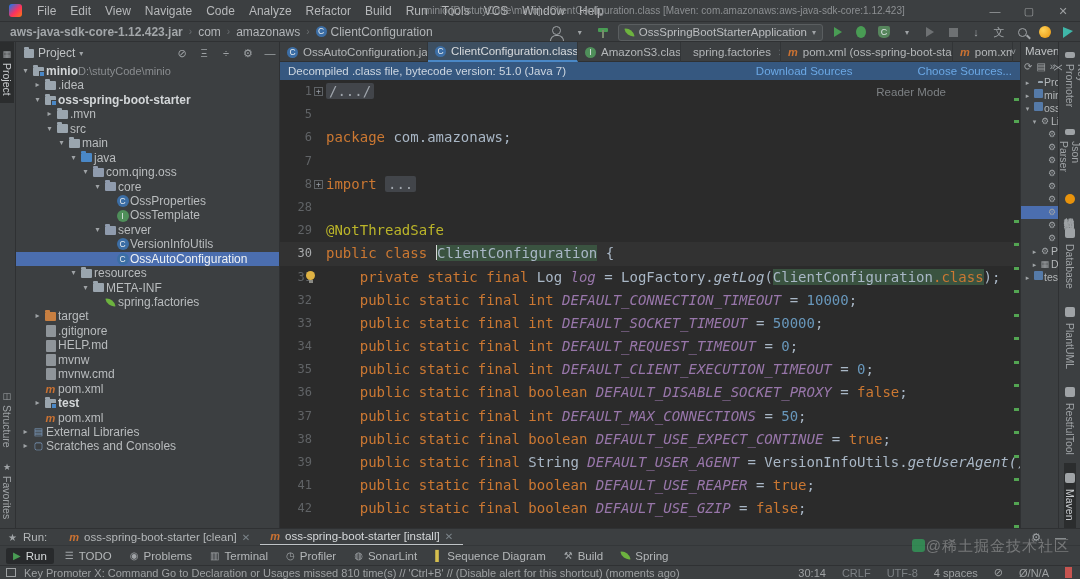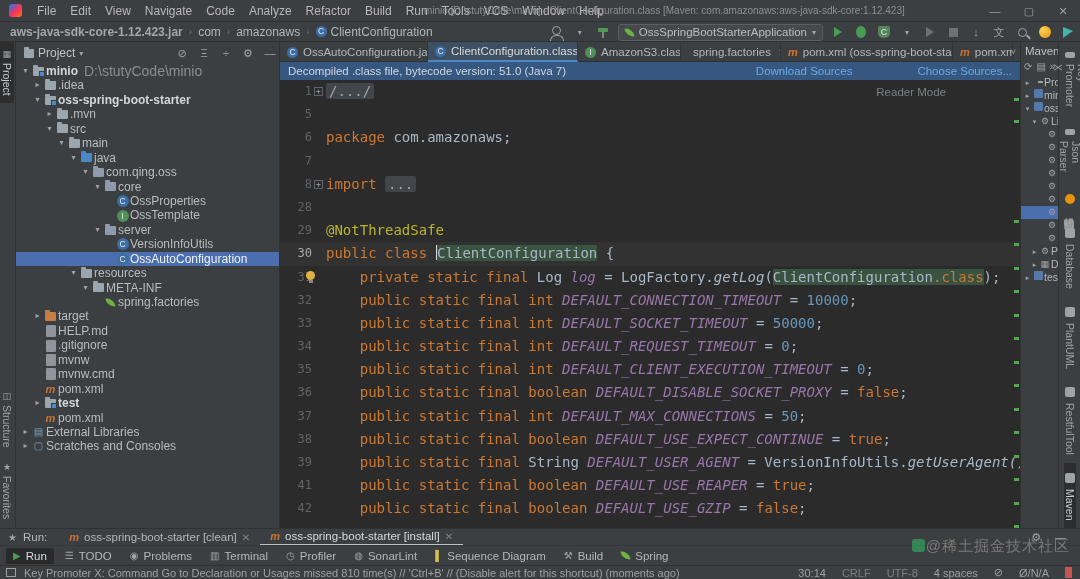--- a/index.html
+++ b/index.html
@@ -76,21 +76,21 @@
   .phicon { color:#9fa3a6; font-size:11px; width:18px; text-align:center; }
   #ptree { position:relative; font-size:12px; }
   .trow { height:14.45px; line-height:14.45px; display:flex; align-items:center; white-space:nowrap;
     overflow:hidden; }
   .trow .tchev { width:11px; font-size:8px; color:#9fa3a6; text-align:center; flex:none; }
   .trow .tic { width:15px; flex:none; display:flex; justify-content:center; }
   .trow .tlabel { color:#b9bcbe; }
   .trow.bold .tlabel { font-weight:bold; color:#d3d6d8; }
   .trow.sel { background:#4b6eaf; }
   .trow.sel .tlabel { color:#eef1f3; }
-  .trow .textra { color:#8a8d90; margin-left:6px; font-size:14px; }
+  .trow .textra { color:#8a8d90; font-size:11px; }
   .fold-ic { width:11px; height:9px; background:#9aa5ae; border-radius:1px; position:relative; }
   .fold-ic:before { content:""; position:absolute; left:0; top:-2px; width:5px; height:2px;
     background:inherit; border-radius:1px 1px 0 0; }
   .fold-ic.mod:after { content:""; position:absolute; right:-1px; bottom:-1px; width:4px; height:4px;
     background:#4a88c7; border:1px solid #3c3f41; }
   .fold-ic.src { background:#4a88c7; }
   .fold-ic.res { background:#9aa5ae; }
   .fold-ic.exc { background:#c77f41; }
   .fold-ic.pkg { background:#8f9bad; }
   .cls-ic { width:12px; height:12px; border-radius:50%; font-size:8.5px; line-height:12px;
@@ -432,28 +432,28 @@
             <span class="tic">
               <span class="fold-ic exc"></span>
             </span>
             <span class="tlabel">target</span>
           </div>
           <div class="trow" style="padding-left: 16px;">
             <span class="tchev"></span>
             <span class="tic">
               <span class="file-ic"></span>
             </span>
+            <span class="tlabel">.gitignore</span>
+          </div>
+          <div class="trow" style="padding-left: 16px;">
+            <span class="tchev"></span>
+            <span class="tic">
+              <span class="file-ic"></span>
+            </span>
             <span class="tlabel">HELP.md</span>
-          </div>
-          <div class="trow" style="padding-left: 16px;">
-            <span class="tchev"></span>
-            <span class="tic">
-              <span class="file-ic"></span>
-            </span>
-            <span class="tlabel">.gitignore</span>
           </div>
           <div class="trow" style="padding-left: 16px;">
             <span class="tchev"></span>
             <span class="tic">
               <span class="file-ic"></span>
             </span>
             <span class="tlabel">mvnw</span>
           </div>
           <div class="trow" style="padding-left: 16px;">
             <span class="tchev"></span>

